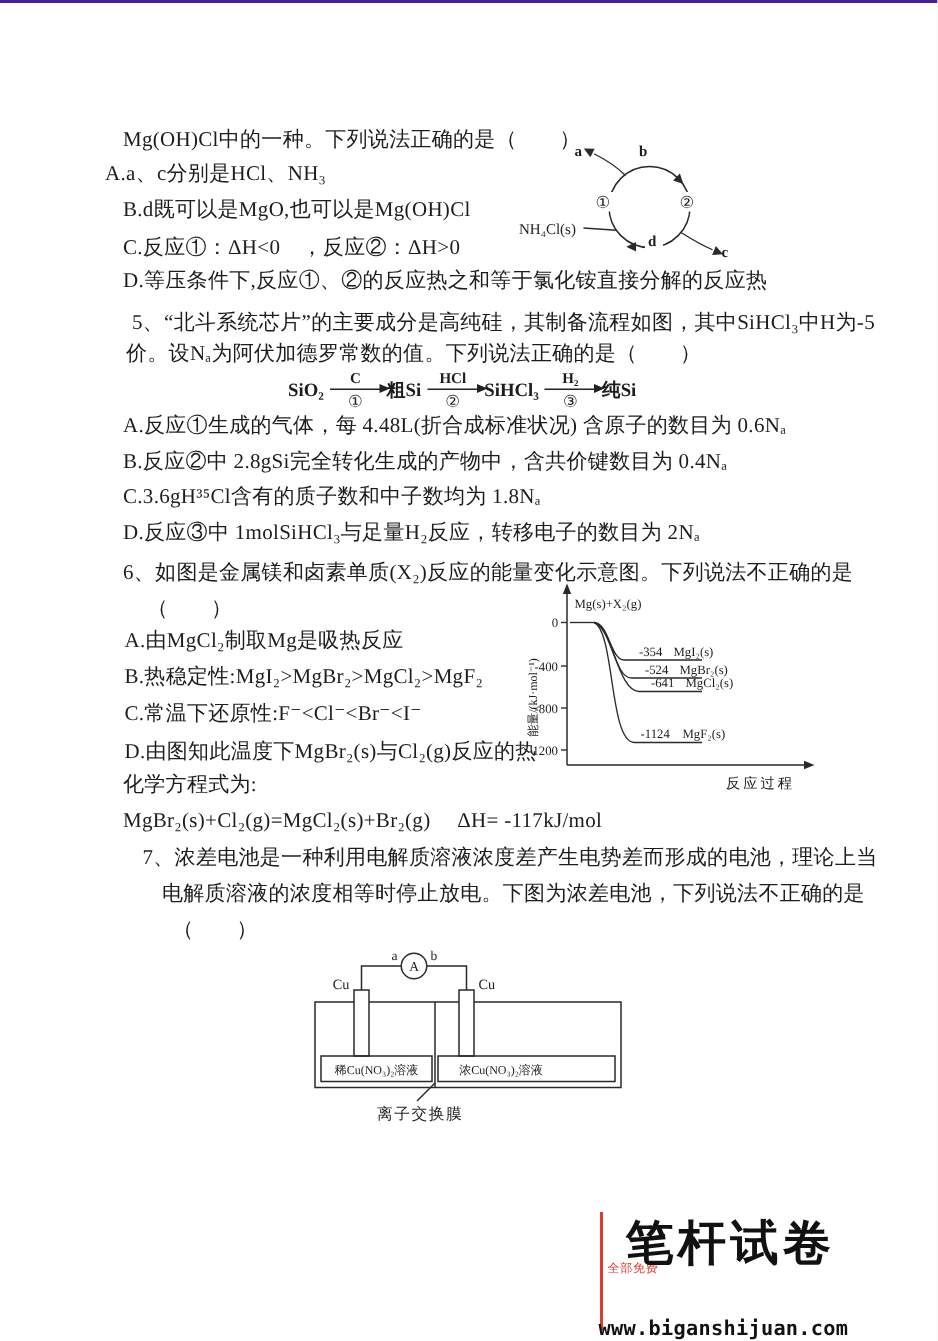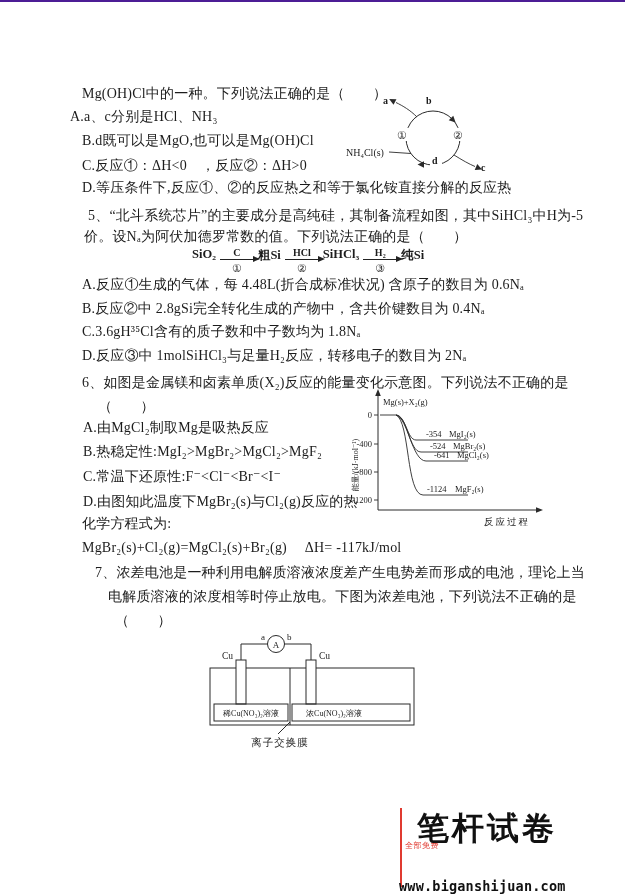--- a/index.html
+++ b/index.html
@@ -3,21 +3,21 @@
 <meta charset="utf-8">
 <style>
   html,body{margin:0;padding:0;background:#f2f2f2;}
   #page{
     position:relative;width:625px;height:894px;background:#ffffff;
     font-family:"Liberation Serif","DejaVu Serif",serif;color:#1c1c1c;
     overflow:hidden;border-top:2px solid #4c1d95;box-sizing:border-box;
   }
   .ln{position:absolute;font-size:14px;line-height:17px;white-space:pre;letter-spacing:.2px;}
   
-  #flow{position:absolute;left:192px;top:245px;display:flex;align-items:flex-start;}
+  #flow{position:absolute;left:192px;top:245px;display:flex;align-items:center;}
   .chem{font-size:12.5px;font-weight:bold;white-space:pre;}
   .flow-arrow{display:flex;flex-direction:column;align-items:center;margin:0 4px;}
   .flow-arrow .over{font-size:10px;font-weight:bold;line-height:11px;}
   .flow-arrow .shaft{position:relative;width:34px;height:1.4px;background:#222;margin:1px 0 2px 0;}
   .flow-arrow .shaft::after{content:"";position:absolute;right:-6px;top:-3.1px;
     border-left:7px solid #222;border-top:3.8px solid transparent;border-bottom:3.8px solid transparent;}
   .flow-arrow .under{font-size:11px;line-height:12px;}
   
   svg{position:absolute;overflow:visible;}
   svg text{font-family:"Liberation Serif","DejaVu Serif",serif;fill:#1c1c1c;}

